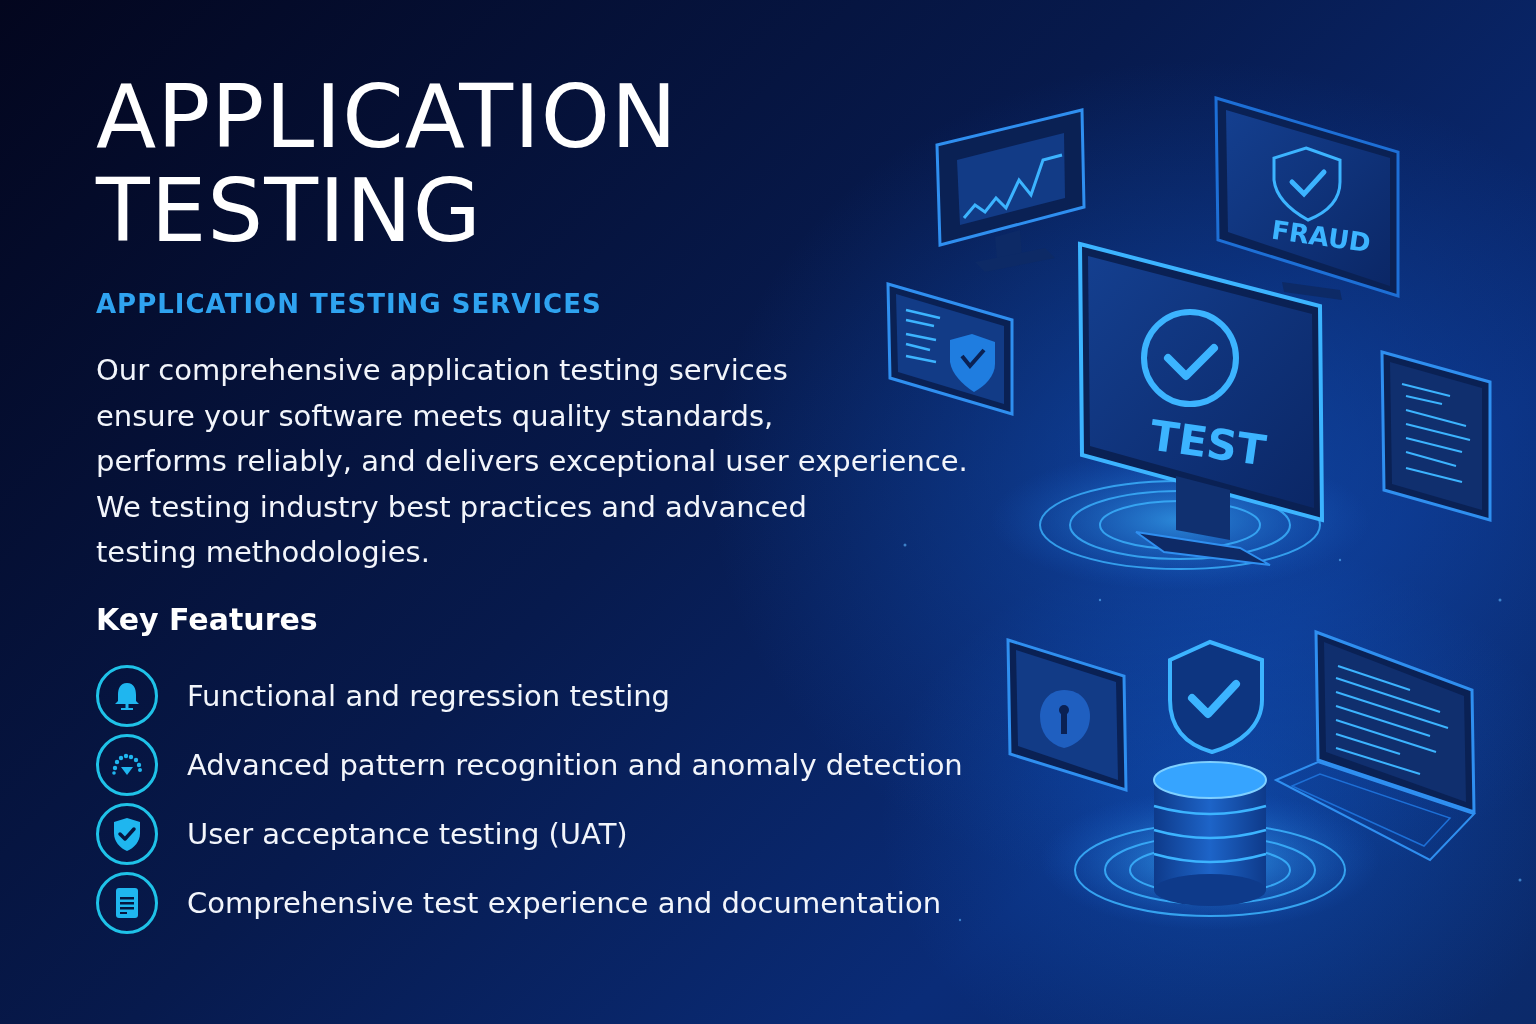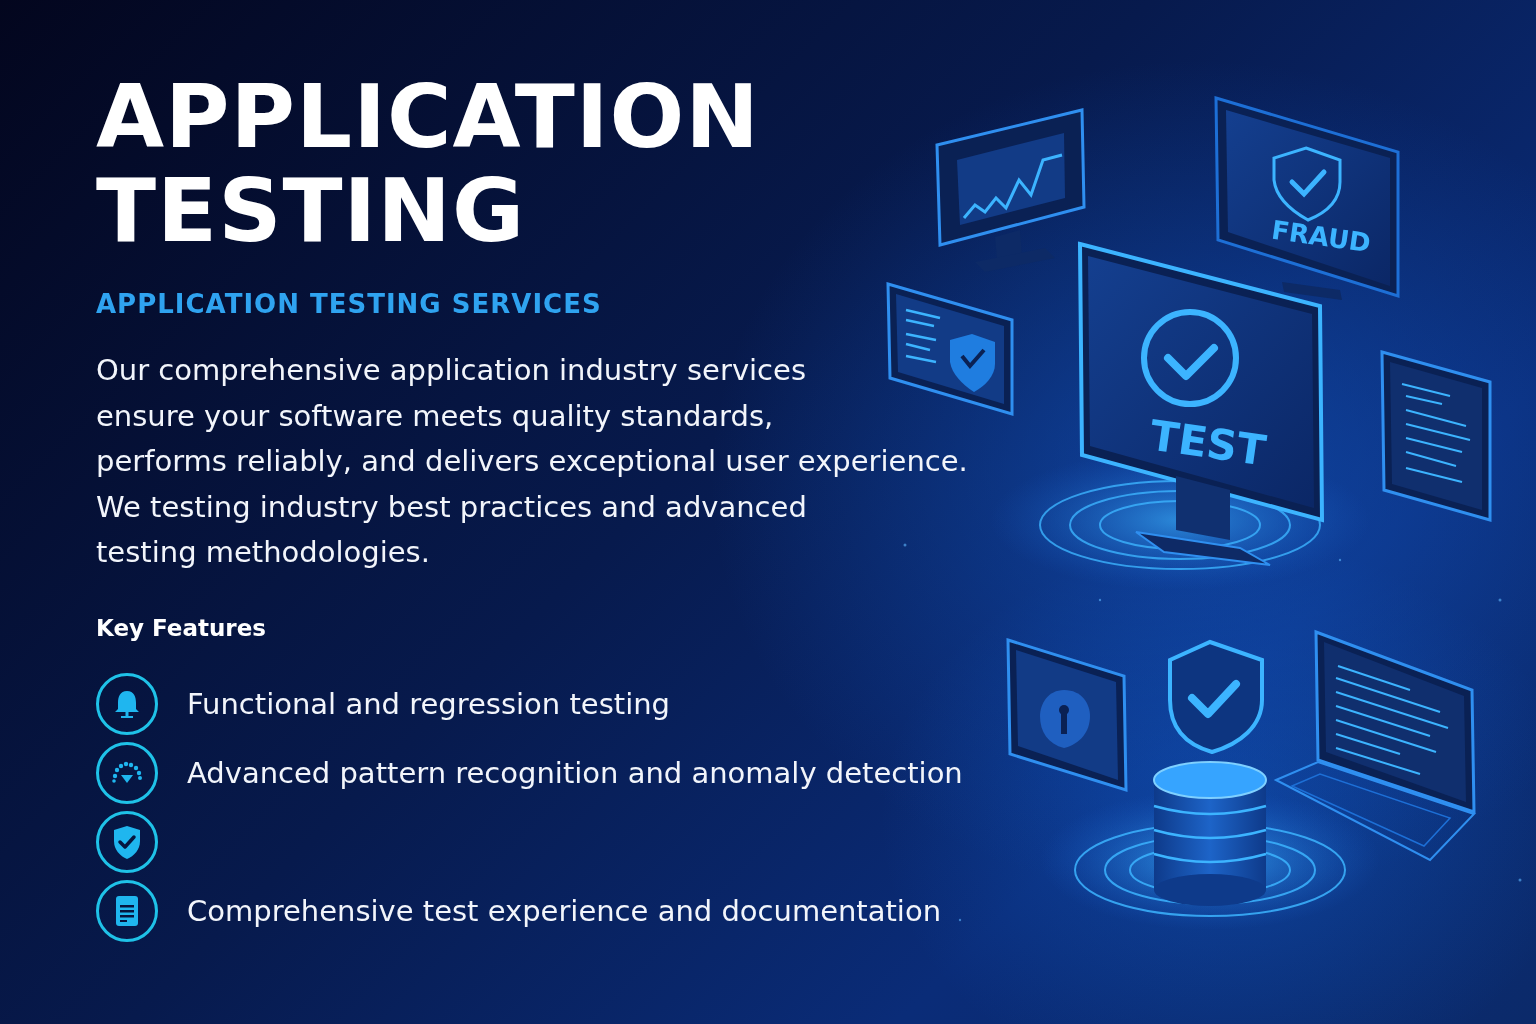--- a/index.html
+++ b/index.html
@@ -9,21 +9,21 @@
     background:
       radial-gradient(ellipse 700px 600px at 1200px 480px, rgba(20,90,200,0.55), rgba(10,40,120,0.0) 70%),
       radial-gradient(ellipse 500px 400px at 1230px 820px, rgba(20,110,230,0.35), rgba(0,0,0,0) 70%),
       linear-gradient(135deg, #03061e 0%, #071a4d 45%, #0a2c78 75%, #0b2a6a 100%);
     color: #fff;
     position: relative;
   }
   .left { position: absolute; left: 96px; top: 70px; width: 950px; }
   .title {
     font-family: "DejaVu Sans", sans-serif;
-    font-weight: bold;
+    font-weight: normal;
     font-size: 88px;
     line-height: 94px;
     letter-spacing: 1px;
     color: #ffffff;
   }
   .subtitle {
     margin-top: 24px;
     font-size: 26px;
     line-height: 44px;
     color: #2fa3f0;
@@ -31,22 +31,22 @@
   }
   .desc {
     margin-top: 22px;
     font-size: 29px;
     line-height: 45.5px;
     color: #f2f5fb;
     width: 960px;
   }
   .desc span { display: block; white-space: nowrap; }
   .features-heading {
-    margin-top: 32px;
-    font-size: 23px;
+    margin-top: 24px;
+    font-size: 30px;
     line-height: 40px;
     color: #ffffff;
   }
   .features { list-style: none; margin-top: 22px; }
   .feature {
     display: flex; align-items: center;
     height: 69px;
   }
   .feature .icon-ring {
     width: 62px; height: 62px; border-radius: 50%;
@@ -67,21 +67,21 @@
 <body>
 
 <div class="left">
   <h1 class="title">
     <div>APPLICATION</div>
     <div>TESTING</div>
   </h1>
   <h2 class="subtitle">APPLICATION TESTING SERVICES</h2>
 
   <p class="desc">
-    <span>Our comprehensive application industry services</span>
+    <span>Our comprehensive application testing services</span>
     <span>ensure your software meets quality standards,</span>
     <span>performs reliably, and delivers exceptional user experience.</span>
     <span>We testing industry best practices and advanced</span>
     <span>testing methodologies.</span>
   </p>
 
   <h3 class="features-heading">Key Features</h3>
 
   <ul class="features">
     <li class="feature">
@@ -113,20 +113,21 @@
       </span>
       <span class="label">Advanced pattern recognition and anomaly detection</span>
     </li>
     <li class="feature">
       <span class="icon-ring">
         <svg width="34" height="38" viewBox="0 0 34 38">
           <path d="M17 3 L30 7 L30 18 C30 27 24 33 17 36 C10 33 4 27 4 18 L4 7 Z" fill="#1fb6ef"></path>
           <path d="M10 19 L15 24 L24 14" stroke="#06153f" stroke-width="3.5" fill="none" stroke-linecap="round" stroke-linejoin="round"></path>
         </svg>
       </span>
+      <span class="label">User acceptance testing (UAT)</span>
     </li>
     <li class="feature">
       <span class="icon-ring">
         <svg width="30" height="34" viewBox="0 0 30 34">
           <rect x="4" y="2" width="22" height="30" rx="3" fill="#1fb6ef"></rect>
           <rect x="8" y="11" width="14" height="2.5" fill="#06153f"></rect>
           <rect x="8" y="16" width="14" height="2.5" fill="#06153f"></rect>
           <rect x="8" y="21" width="14" height="2.5" fill="#06153f"></rect>
           <rect x="8" y="26" width="7" height="2" fill="#06153f"></rect>
         </svg>

